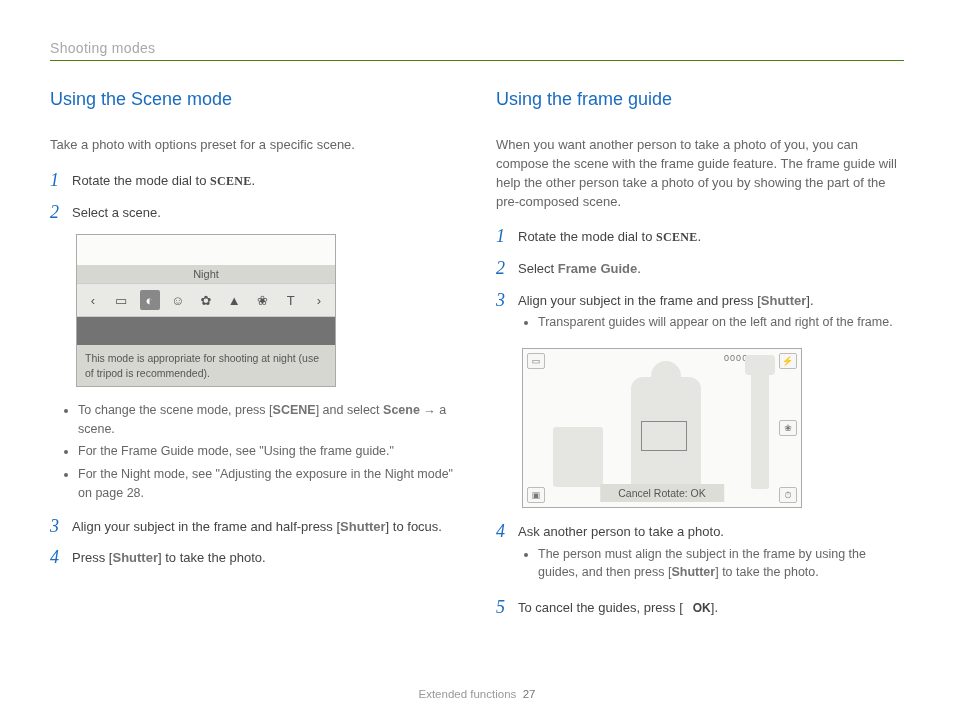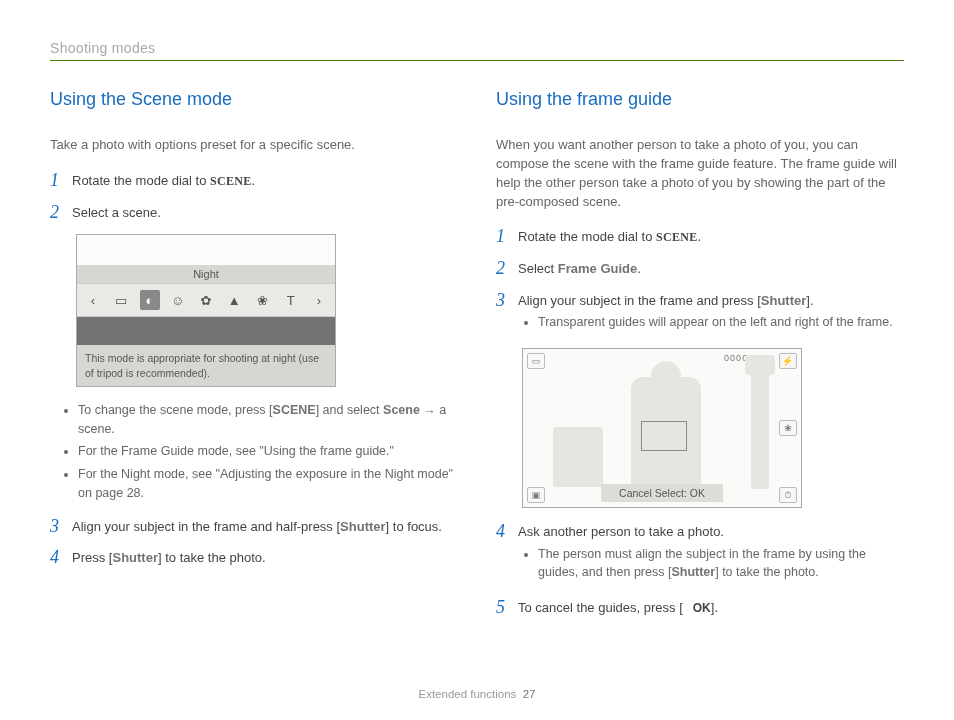--- a/index.html
+++ b/index.html
@@ -276,21 +276,21 @@
         <div class="mini-ico">❀</div>
         <div class="mini-ico">⏱</div>
       </div>
 
       <div class="sil" style="left:30px; top:78px; width:50px; height:60px;"></div>
       <div class="sil" style="left:108px; top:28px; width:70px; height:112px; border-radius:12px 12px 4px 4px;"></div>
       <div class="sil" style="left:128px; top:12px; width:30px; height:30px; border-radius:50%;"></div>
       <div class="sil" style="right:32px; top:8px; width:18px; height:132px;"></div>
       <div class="sil" style="right:26px; top:6px; width:30px; height:20px; border-radius:4px;"></div>
       <div class="centerbox"></div>
-      <div class="cancel">Cancel Select: OK</div>
+      <div class="cancel">Cancel Rotate: OK</div>
     </div>
 
     <div class="step">
       <div class="num">4</div>
       <div class="txt">
         <span>Ask another person to take a photo.</span>
         <ul class="subbullets">
           <li>
             <span>The person must align the subject in the frame by using the guides, and then press [</span><span class="bold">Shutter</span><span>] to take the photo.</span>
           </li>

